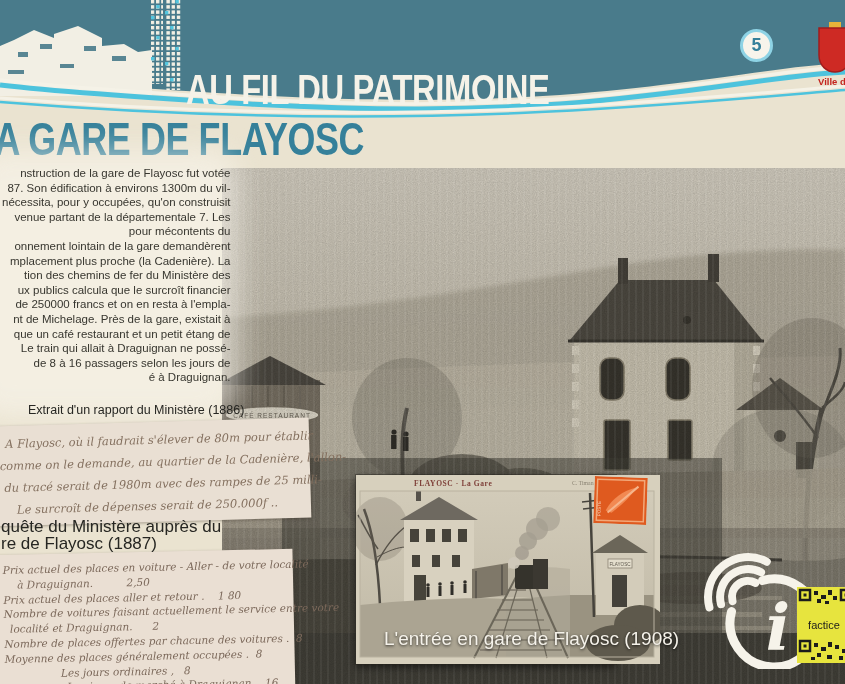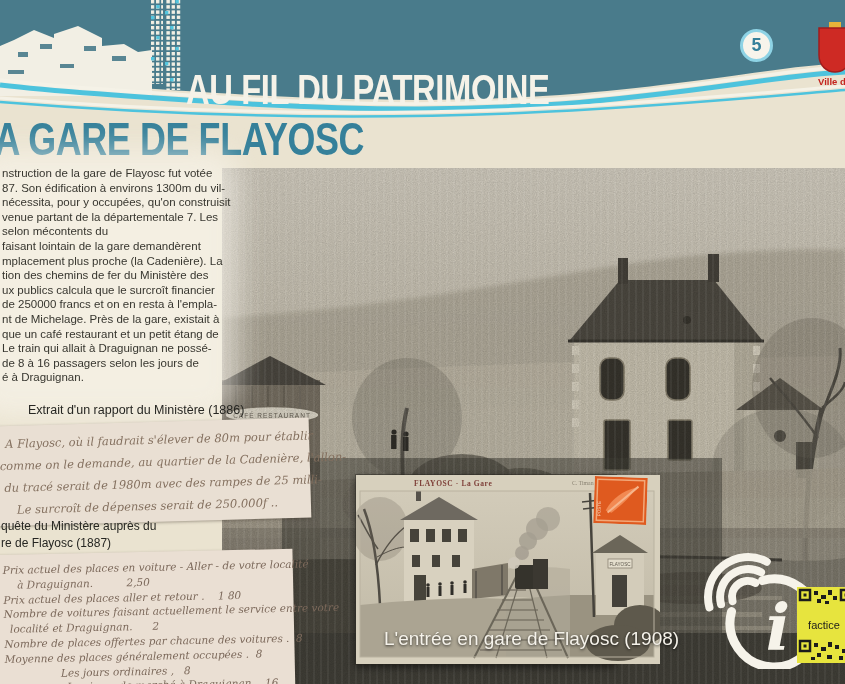--- a/index.html
+++ b/index.html
@@ -25,31 +25,31 @@
   
   .photo{position:absolute;left:222px;top:168px;width:623px;height:516px;z-index:1;}
   .photo::after{content:"";position:absolute;inset:0;
       background:repeating-linear-gradient(90deg,rgba(255,255,255,.05) 0 2px,transparent 2px 7px);}
 
   
   .halo{position:absolute;left:-30px;top:150px;width:268px;height:268px;border-radius:30px;
         background:rgba(250,247,238,.6);filter:blur(14px);z-index:5;}
   .intro{position:absolute;left:2px;top:166px;z-index:6;font-size:11.5px;line-height:14.6px;
          color:#37362F;}
-  .intro .ln{white-space:nowrap;}
+  .intro .ln{white-space:nowrap;text-align:right;}
   .extrait-h{position:absolute;left:28px;top:403px;z-index:7;font-size:12.5px;color:#262622;}
   .paper1886{position:absolute;left:-12px;top:422px;width:322px;height:100px;background:#E9DFD3;
              transform:rotate(-1.6deg);box-shadow:0 1px 3px rgba(60,50,40,.4);z-index:6;
              padding:7px 4px 0 12px;box-sizing:border-box;}
   .hw{font-family:"DejaVu Serif",serif;font-style:italic;color:#84705F;white-space:nowrap;}
   .paper1886 .hw{font-size:11.5px;line-height:22px;}
   .paper1886 .hw:nth-child(1){padding-left:6px;}
   .paper1886 .hw:nth-child(3){padding-left:4px;}
   .paper1886 .hw:nth-child(4){padding-left:16px;}
-  .h1887{position:absolute;left:1px;top:518px;z-index:7;font-size:12px;line-height:17px;color:#262622;}
+  .h1887{position:absolute;left:1px;top:518px;z-index:7;font-size:17px;line-height:17px;color:#262622;}
   .paper1887{position:absolute;left:-10px;top:552px;width:304px;height:150px;background:#EADFD3;
              transform:rotate(-1.2deg);box-shadow:0 1px 3px rgba(60,50,40,.4);z-index:6;
              padding:8px 0 0 14px;box-sizing:border-box;}
   .paper1887 .hw{font-size:10.5px;line-height:14.8px;color:#7C695B;}
   .paper1887 .hw:nth-child(2){padding-left:14px;}
   .paper1887 .hw:nth-child(5){padding-left:6px;}
   .paper1887 .hw:nth-child(8){padding-left:56px;}
   .paper1887 .hw:nth-child(9){padding-left:62px;}
 
   
@@ -244,22 +244,22 @@
     </svg>
   </div>
 
   <div class="halo"></div>
 
   <div class="intro">
     <div class="ln">nstruction de la gare de Flayosc fut votée</div>
     <div class="ln">87. Son édification à environs 1300m du vil-</div>
     <div class="ln">nécessita, pour y occupées, qu'on construisit</div>
     <div class="ln">venue partant de la départementale 7. Les</div>
-    <div class="ln">selon mécontents du</div>
-    <div class="ln">faisant lointain de la gare demandèrent</div>
+    <div class="ln">pour mécontents du</div>
+    <div class="ln">onnement lointain de la gare demandèrent</div>
     <div class="ln">mplacement plus proche (la Cadenière). La</div>
     <div class="ln">tion des chemins de fer du Ministère des</div>
     <div class="ln">ux publics calcula que le surcroît financier</div>
     <div class="ln">de 250000 francs et on en resta à l'empla-</div>
     <div class="ln">nt de Michelage. Près de la gare, existait à</div>
     <div class="ln">que un café restaurant et un petit étang de</div>
     <div class="ln">Le train qui allait à Draguignan ne possé-</div>
     <div class="ln">de 8 à 16 passagers selon les jours de</div>
     <div class="ln">é à Draguignan.</div>
   </div>

